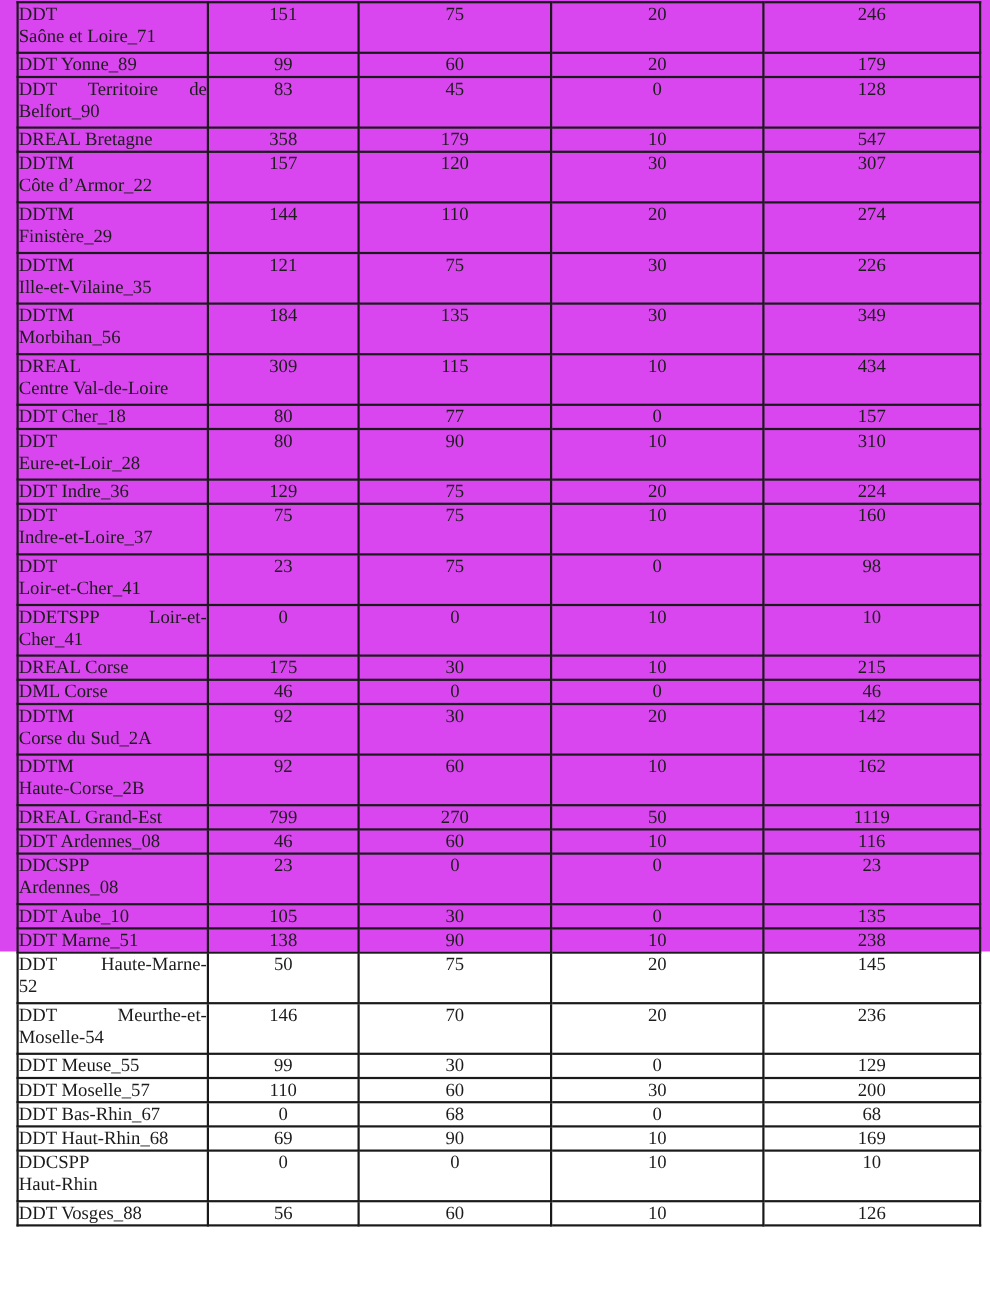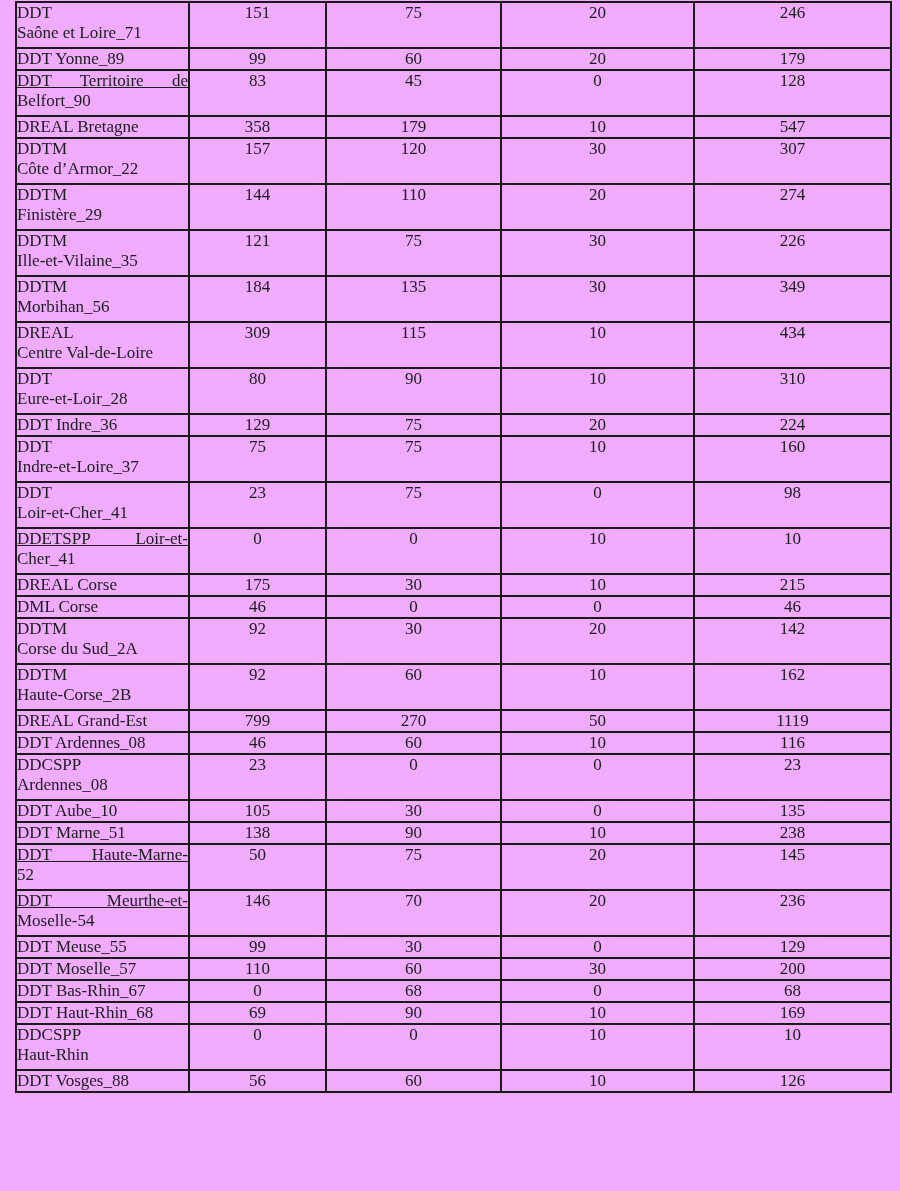--- a/index.html
+++ b/index.html
@@ -6,22 +6,22 @@
     margin: 0;
     padding: 0;
     background: #ffffff;
     width: 900px;
     height: 1191px;
     overflow: hidden;
   }
   .page {
     position: relative;
     width: 900px;
-    height: 1191px;
-    background: #f0abfc;
+    height: 865px;
+    background: #d946ef;
     font-family: "Liberation Serif", "DejaVu Serif", serif;
     color: #1c1c1c;
   }
   table.doc-table {
     position: absolute;
     left: 15px;
     top: 1px;
     border-collapse: collapse;
     table-layout: fixed;
     width: 875px;
@@ -41,21 +41,20 @@
     padding-right: 4px;
     text-align: left;
   }
   td.num {
     text-align: center;
   }
   .ln { display: block; }
   .ln.just {
     text-align: justify;
     text-align-last: justify;
-    text-decoration: underline;
   }
 </style>
 </head>
 <body>
 
 <div class="page">
   <table class="doc-table">
     <colgroup>
       <col style="width:173px">
       <col style="width:137px">
@@ -145,20 +144,29 @@
         <tr class="double">
           <td class="name">
             <div class="ln">DREAL</div>
             <div class="ln">Centre Val-de-Loire</div>
           </td>
           <td class="num">309</td>
           <td class="num">115</td>
           <td class="num">10</td>
           <td class="num">434</td>
         </tr>
+        <tr class="single">
+          <td class="name">
+            <div class="ln">DDT Cher_18</div>
+          </td>
+          <td class="num">80</td>
+          <td class="num">77</td>
+          <td class="num">0</td>
+          <td class="num">157</td>
+        </tr>
         <tr class="double">
           <td class="name">
             <div class="ln">DDT</div>
             <div class="ln">Eure-et-Loir_28</div>
           </td>
           <td class="num">80</td>
           <td class="num">90</td>
           <td class="num">10</td>
           <td class="num">310</td>
         </tr>

